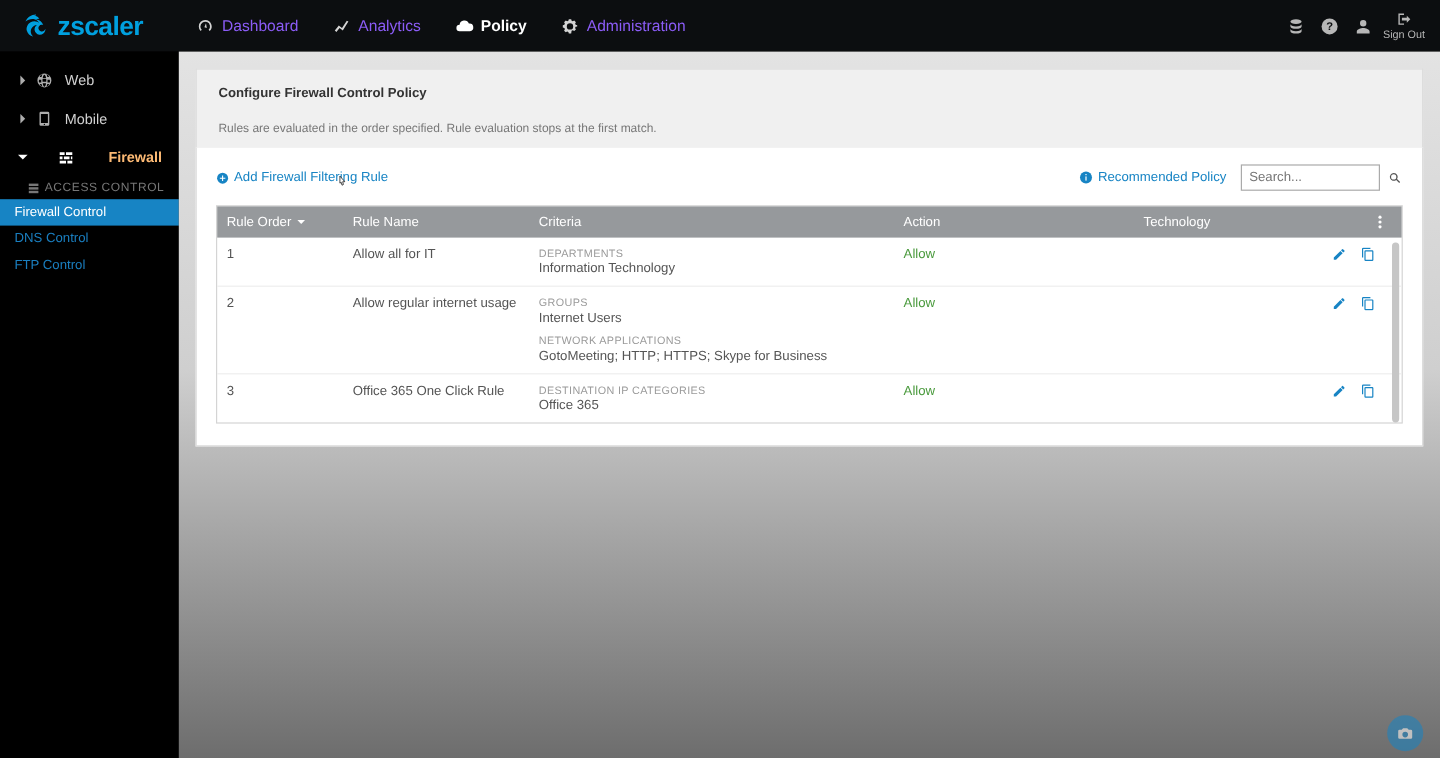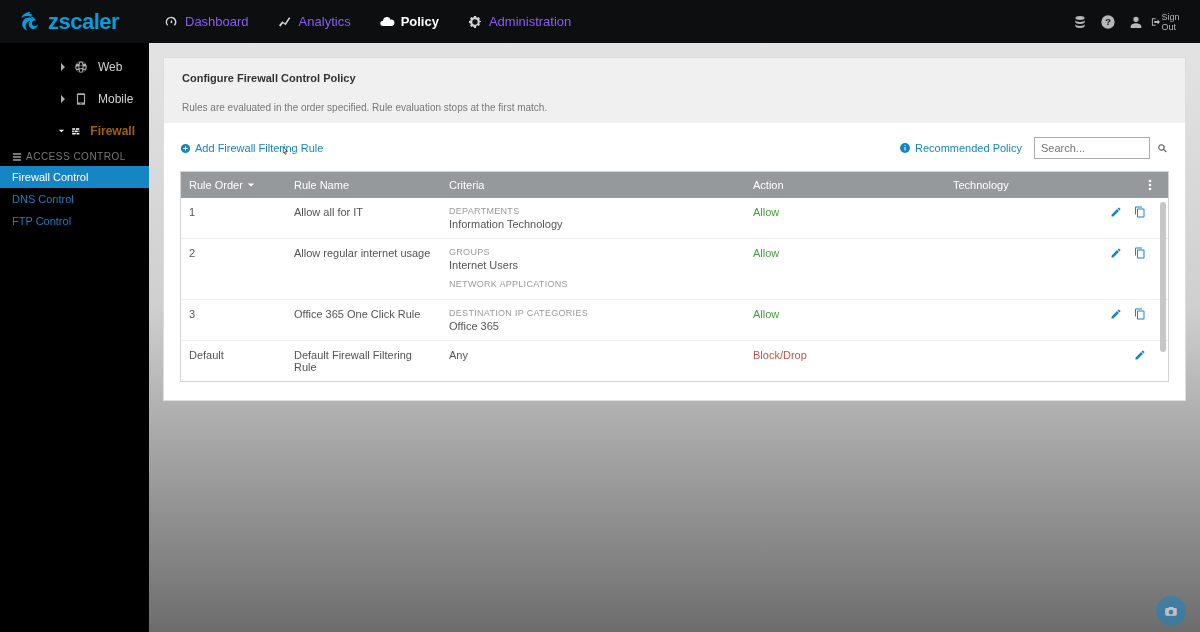--- a/index.html
+++ b/index.html
@@ -13,33 +13,33 @@
 .topnav { display: flex; align-items: center; height: 100%; }
 .topnav-item { display: flex; align-items: center; height: 100%; padding: 0 14px; color: #8b5cf6; font-size: 13px; cursor: pointer; }
 .topnav-item svg { width: 16px; height: 16px; margin-right: 6px; fill: #d4d4d4; }
 .topnav-item.active { color: #fff; }
 .topnav-item.active svg { fill: #fff; }
 .topnav-item.active span { font-weight: 600; }
 .topbar-spacer { flex: 1; }
 .topicons { display: flex; align-items: center; height: 100%; padding-right: 10px; }
 .topicon { width: 28px; height: 43px; display: flex; align-items: center; justify-content: center; cursor: pointer; color: #b7b7b7; }
 .topicon svg { width: 16px; height: 16px; fill: #b7b7b7; }
-.signout { display: flex; flex-direction: row; align-items: center; justify-content: center; width: 40px; height: 43px; cursor: pointer; }
+.signout { display: flex; flex-direction: column; align-items: center; justify-content: center; width: 40px; height: 43px; cursor: pointer; }
 .signout svg { width: 14px; height: 14px; fill: #b7b7b7; }
 .signout span { font-size: 9px; color: #b7b7b7; margin-top: 1px; }
 
 
 .body { flex: 1; display: flex; min-height: 0; }
 .sidebar { width: 149px; background: #000; color: #d1d1d1; padding-top: 8px; }
-.side-section { display: flex; align-items: center; height: 32px; padding: 0 14px; font-size: 12px; cursor: pointer; margin-left: 44px; }
+.side-section { display: flex; align-items: center; height: 32px; padding: 0 14px; font-size: 12px; cursor: pointer; }
 .side-section svg { width: 14px; height: 14px; margin-right: 10px; fill: #aeaeae; }
-.side-section.sel { color: #a16207; }
+.side-section.sel { color: #fdba74; justify-content: space-between; }
 .side-section.sel svg { fill: #fff; }
 .side-section .chev { width: 10px; height: 10px; margin-right: 6px; }
-.side-heading { padding: 4px 12px; font-size: 10px; color: #777; letter-spacing: 0.5px; display: flex; align-items: center; }
+.side-heading { padding: 4px 12px; font-size: 10px; color: #777; letter-spacing: 0.5px; display: flex; align-items: center; justify-content: flex-end; }
 .side-heading svg { width: 10px; height: 10px; margin-right: 4px; fill: #777; }
 .submenu { }
 .submenu-item { display: block; padding: 5px 12px; font-size: 11px; color: #1a7fc0; cursor: pointer; }
 .submenu-item.sel { background: #1784c4; color: #fff; }
 
 .main { flex: 1; background: linear-gradient(#e3e3e3, #cfcfcf 45%, #6d6d6d); padding: 14px; overflow: auto; }
 .panel-desc { background: #f0f0f0; border: 1px solid #ddd; border-bottom: none; padding: 14px 18px 10px; }
 .panel-desc h3 { font-size: 11px; font-weight: bold; color: #333; margin-bottom: 18px; }
 .panel-desc p { font-size: 10px; color: #777; }
 .tabs { background: #f9f9f9; border: 1px solid #ddd; border-top: none; border-bottom: 1px solid #ddd; display: flex; }
@@ -276,20 +276,21 @@
                   </svg>
                 </div>
               </div>
               <div class="grow">
                 <div class="gc col-order">2</div>
                 <div class="gc col-name">Allow regular internet usage</div>
                 <div class="gc col-criteria">
                   <div class="crit-label">GROUPS</div>
                   <div class="crit-val">Internet Users</div>
                   <div class="crit-label">NETWORK APPLICATIONS</div>
+                  <div class="crit-val">GotoMeeting; HTTP; HTTPS; Skype for Business</div>
                 </div>
                 <div class="gc col-action action-allow">Allow</div>
                 <div class="gc col-desc"></div>
                 <div class="gc col-act row-actions">
                   <svg viewBox="0 0 24 24">
                     <path d="M3 17.25V21h3.75L17.8 9.94l-3.75-3.75zM20.7 7.04a1 1 0 0 0 0-1.41l-2.34-2.34a1 1 0 0 0-1.41 0L15 5.24l3.75 3.75z"></path>
                   </svg>
                   <svg viewBox="0 0 24 24">
                     <path d="M16 1H4a2 2 0 0 0-2 2v14h2V3h12zm3 4H8a2 2 0 0 0-2 2v14a2 2 0 0 0 2 2h11a2 2 0 0 0 2-2V7a2 2 0 0 0-2-2zm0 16H8V7h11z"></path>
                   </svg>
@@ -303,34 +304,20 @@
                   <div class="crit-val">Office 365</div>
                 </div>
                 <div class="gc col-action action-allow">Allow</div>
                 <div class="gc col-desc"></div>
                 <div class="gc col-act row-actions">
                   <svg viewBox="0 0 24 24">
                     <path d="M3 17.25V21h3.75L17.8 9.94l-3.75-3.75zM20.7 7.04a1 1 0 0 0 0-1.41l-2.34-2.34a1 1 0 0 0-1.41 0L15 5.24l3.75 3.75z"></path>
                   </svg>
                   <svg viewBox="0 0 24 24">
                     <path d="M16 1H4a2 2 0 0 0-2 2v14h2V3h12zm3 4H8a2 2 0 0 0-2 2v14a2 2 0 0 0 2 2h11a2 2 0 0 0 2-2V7a2 2 0 0 0-2-2zm0 16H8V7h11z"></path>
-                  </svg>
-                </div>
-              </div>
-              <div class="grow">
-                <div class="gc col-order">Default</div>
-                <div class="gc col-name">Default Firewall Filtering Rule</div>
-                <div class="gc col-criteria">
-                  <div class="crit-val">Any</div>
-                </div>
-                <div class="gc col-action action-block">Block/Drop</div>
-                <div class="gc col-desc"></div>
-                <div class="gc col-act row-actions">
-                  <svg viewBox="0 0 24 24">
-                    <path d="M3 17.25V21h3.75L17.8 9.94l-3.75-3.75zM20.7 7.04a1 1 0 0 0 0-1.41l-2.34-2.34a1 1 0 0 0-1.41 0L15 5.24l3.75 3.75z"></path>
                   </svg>
                 </div>
               </div>
             </div>
           <div class="grid-scroll"></div>
         </div>
       </div>
     </div>
   </div>
   <div class="fab">

